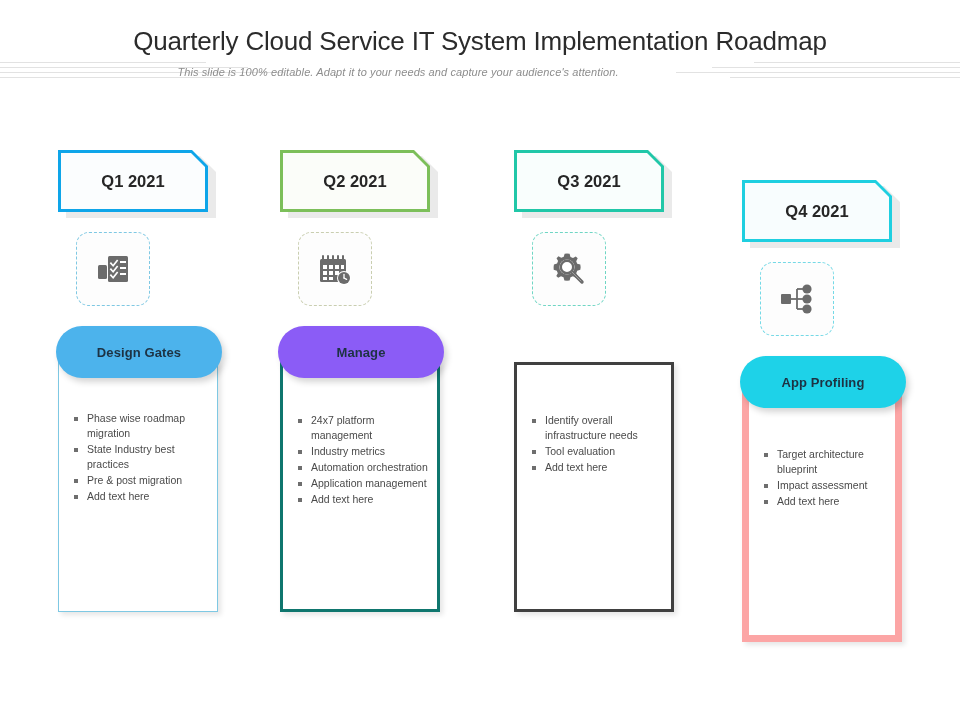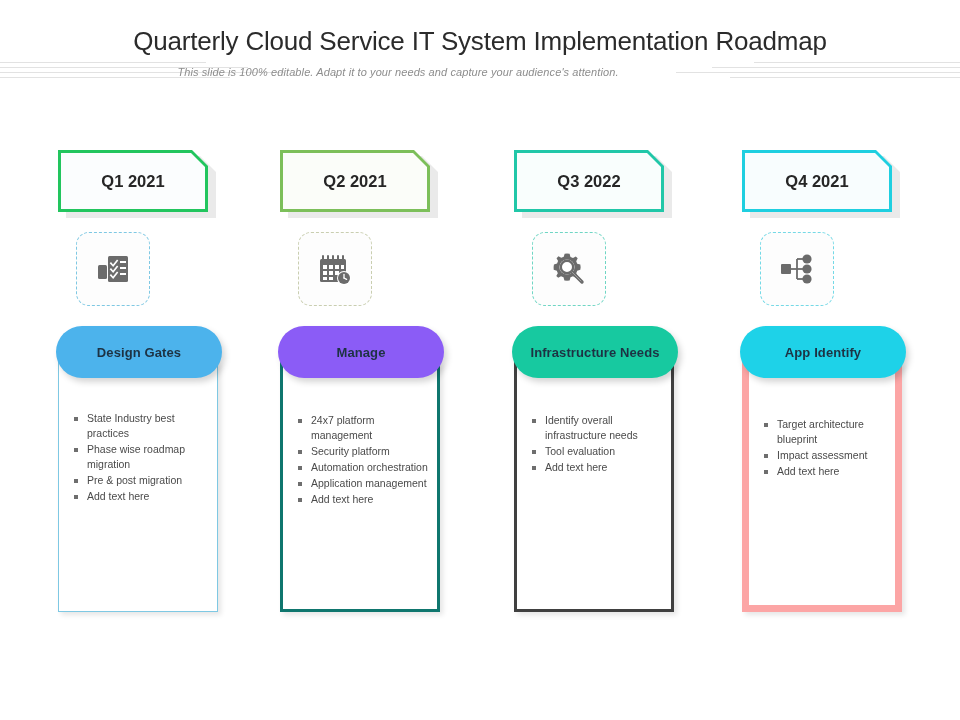--- a/index.html
+++ b/index.html
@@ -38,21 +38,21 @@
   .deco.right i:nth-child(1){ width: 70%; }
   .deco.right i:nth-child(2){ width: 84%; }
   .deco.right i:nth-child(3){ width: 96%; }
   .deco.right i:nth-child(4){ width: 78%; }
 
   
   .col { position: absolute; top: 150px; width: 182px; }
   .col-0 { left: 58px; }
   .col-1 { left: 280px; }
   .col-2 { left: 514px; }
-  .col-3 { left: 742px; }
+  .col-3 { left: 742px; margin-top: 30px; }
 
   
   .qbox-wrap { position: relative; height: 66px; }
   .qbox-shadow {
     position: absolute; left: 8px; top: 6px; width: 150px; height: 62px;
     background: #d9d9d9; opacity: .55;
     clip-path: polygon(0 0, calc(100% - 16px) 0, 100% 16px, 100% 100%, 0 100%);
     filter: blur(0.6px);
   }
   .qbox {
@@ -130,21 +130,21 @@
       <i></i>
   </div>
 
   <div class="title">Quarterly Cloud Service IT System Implementation Roadmap</div>
   <div class="subtitle">This slide is 100% editable. Adapt it to your needs and capture your audience's attention.</div>
 
   <div id="columns-root">
       <div class="col col-0">
     <div class="qbox-wrap">
       <div class="qbox-shadow"></div>
-      <div class="qbox" style="background:#22c55e">
+      <div class="qbox" style="background:#0ea5e9">
         <div class="inner" style="background:#fbfdfe"></div>
         <span class="qlabel">Q1 2021</span>
       </div>
     </div>
 
     <div class="icon-tile" style="border-color:#7ec8e3">
       <span>
             <svg width="42" height="42" viewBox="0 0 42 42">
       <rect x="6" y="17" width="9" height="14" rx="1.5" fill="#6b6b6b"></rect>
       <rect x="16" y="8" width="20" height="26" rx="1.5" fill="#6b6b6b"></rect>
@@ -155,22 +155,22 @@
         <rect x="28" y="13" width="6" height="2"></rect>
         <rect x="28" y="19" width="6" height="2"></rect>
         <rect x="28" y="25" width="6" height="2"></rect>
       </g>
     </svg>
           </span>
     </div>
 
     <div class="card" style="border:1px solid #7ec8e3">
       <ul>
+            <li>Phase wise roadmap migration</li>
             <li>State Industry best practices</li>
-            <li>Phase wise roadmap migration</li>
             <li>Pre &amp; post migration</li>
             <li>Add text here</li>
           </ul>
     </div>
 
     <div class="pill" style="background:#4cb3ec">
       <span>Design Gates</span>
     </div>
   </div>
       <div class="col col-1">
@@ -210,37 +210,37 @@
         <line x1="30" y1="30" x2="30" y2="26.5"></line>
                 <line x1="30" y1="30" x2="32.6" y2="31.4"></line>
       </g>
     </svg>
           </span>
     </div>
 
     <div class="card" style="border:3px solid #0f766e">
       <ul>
             <li>24x7 platform management</li>
-            <li>Security platform</li>
+            <li>Industry metrics</li>
             <li>Automation orchestration</li>
             <li>Application management</li>
             <li>Add text here</li>
           </ul>
     </div>
 
     <div class="pill" style="background:#8b5cf6">
       <span>Manage</span>
     </div>
   </div>
       <div class="col col-2">
     <div class="qbox-wrap">
       <div class="qbox-shadow"></div>
       <div class="qbox" style="background:#21c7a8">
         <div class="inner" style="background:#f9fefd"></div>
-        <span class="qlabel">Q3 2022</span>
+        <span class="qlabel">Q3 2021</span>
       </div>
     </div>
 
     <div class="icon-tile" style="border-color:#6fd6c4">
       <span>
             <svg width="42" height="42" viewBox="0 0 42 42">
       <g fill="#6b6b6b">
         <path d="M19 5.5l2.6.35.9 3.1 2.5 1.0 2.8-1.5 1.9 1.9-1.5 2.8 1.0 2.5 3.1.9.35 2.6-.35 2.6-3.1.9-1.0 2.5 1.5 2.8-1.9 1.9-2.8-1.5-2.5 1.0-.9 3.1-2.6.35-2.6-.35-.9-3.1-2.5-1.0-2.8 1.5-1.9-1.9 1.5-2.8-1.0-2.5-3.1-.9L5.6 19l.35-2.6 3.1-.9 1.0-2.5-1.5-2.8 1.9-1.9 2.8 1.5 2.5-1.0.9-3.1z"></path>
       </g>
       <circle cx="19" cy="19" r="7.6" fill="#fff"></circle>
@@ -252,23 +252,20 @@
     </div>
 
     <div class="card" style="border:3px solid #404040">
       <ul>
             <li>Identify overall infrastructure needs</li>
             <li>Tool evaluation</li>
             <li>Add text here</li>
           </ul>
     </div>
 
-    <div class="pill" style="background:#17c9a0">
-      <span>Infrastructure Needs</span>
-    </div>
   </div>
       <div class="col col-3">
     <div class="qbox-wrap">
       <div class="qbox-shadow"></div>
       <div class="qbox" style="background:#1fcfe0">
         <div class="inner" style="background:#f8fdfe"></div>
         <span class="qlabel">Q4 2021</span>
       </div>
     </div>
 
@@ -292,17 +289,17 @@
 
     <div class="card" style="border:7px solid #fca5a5">
       <ul>
             <li>Target architecture blueprint</li>
             <li>Impact assessment</li>
             <li>Add text here</li>
           </ul>
     </div>
 
     <div class="pill" style="background:#1ed2e8">
-      <span>App Identify</span>
+      <span>App Profiling</span>
     </div>
   </div>
     </div>
 </div>
 
 </body></html>

